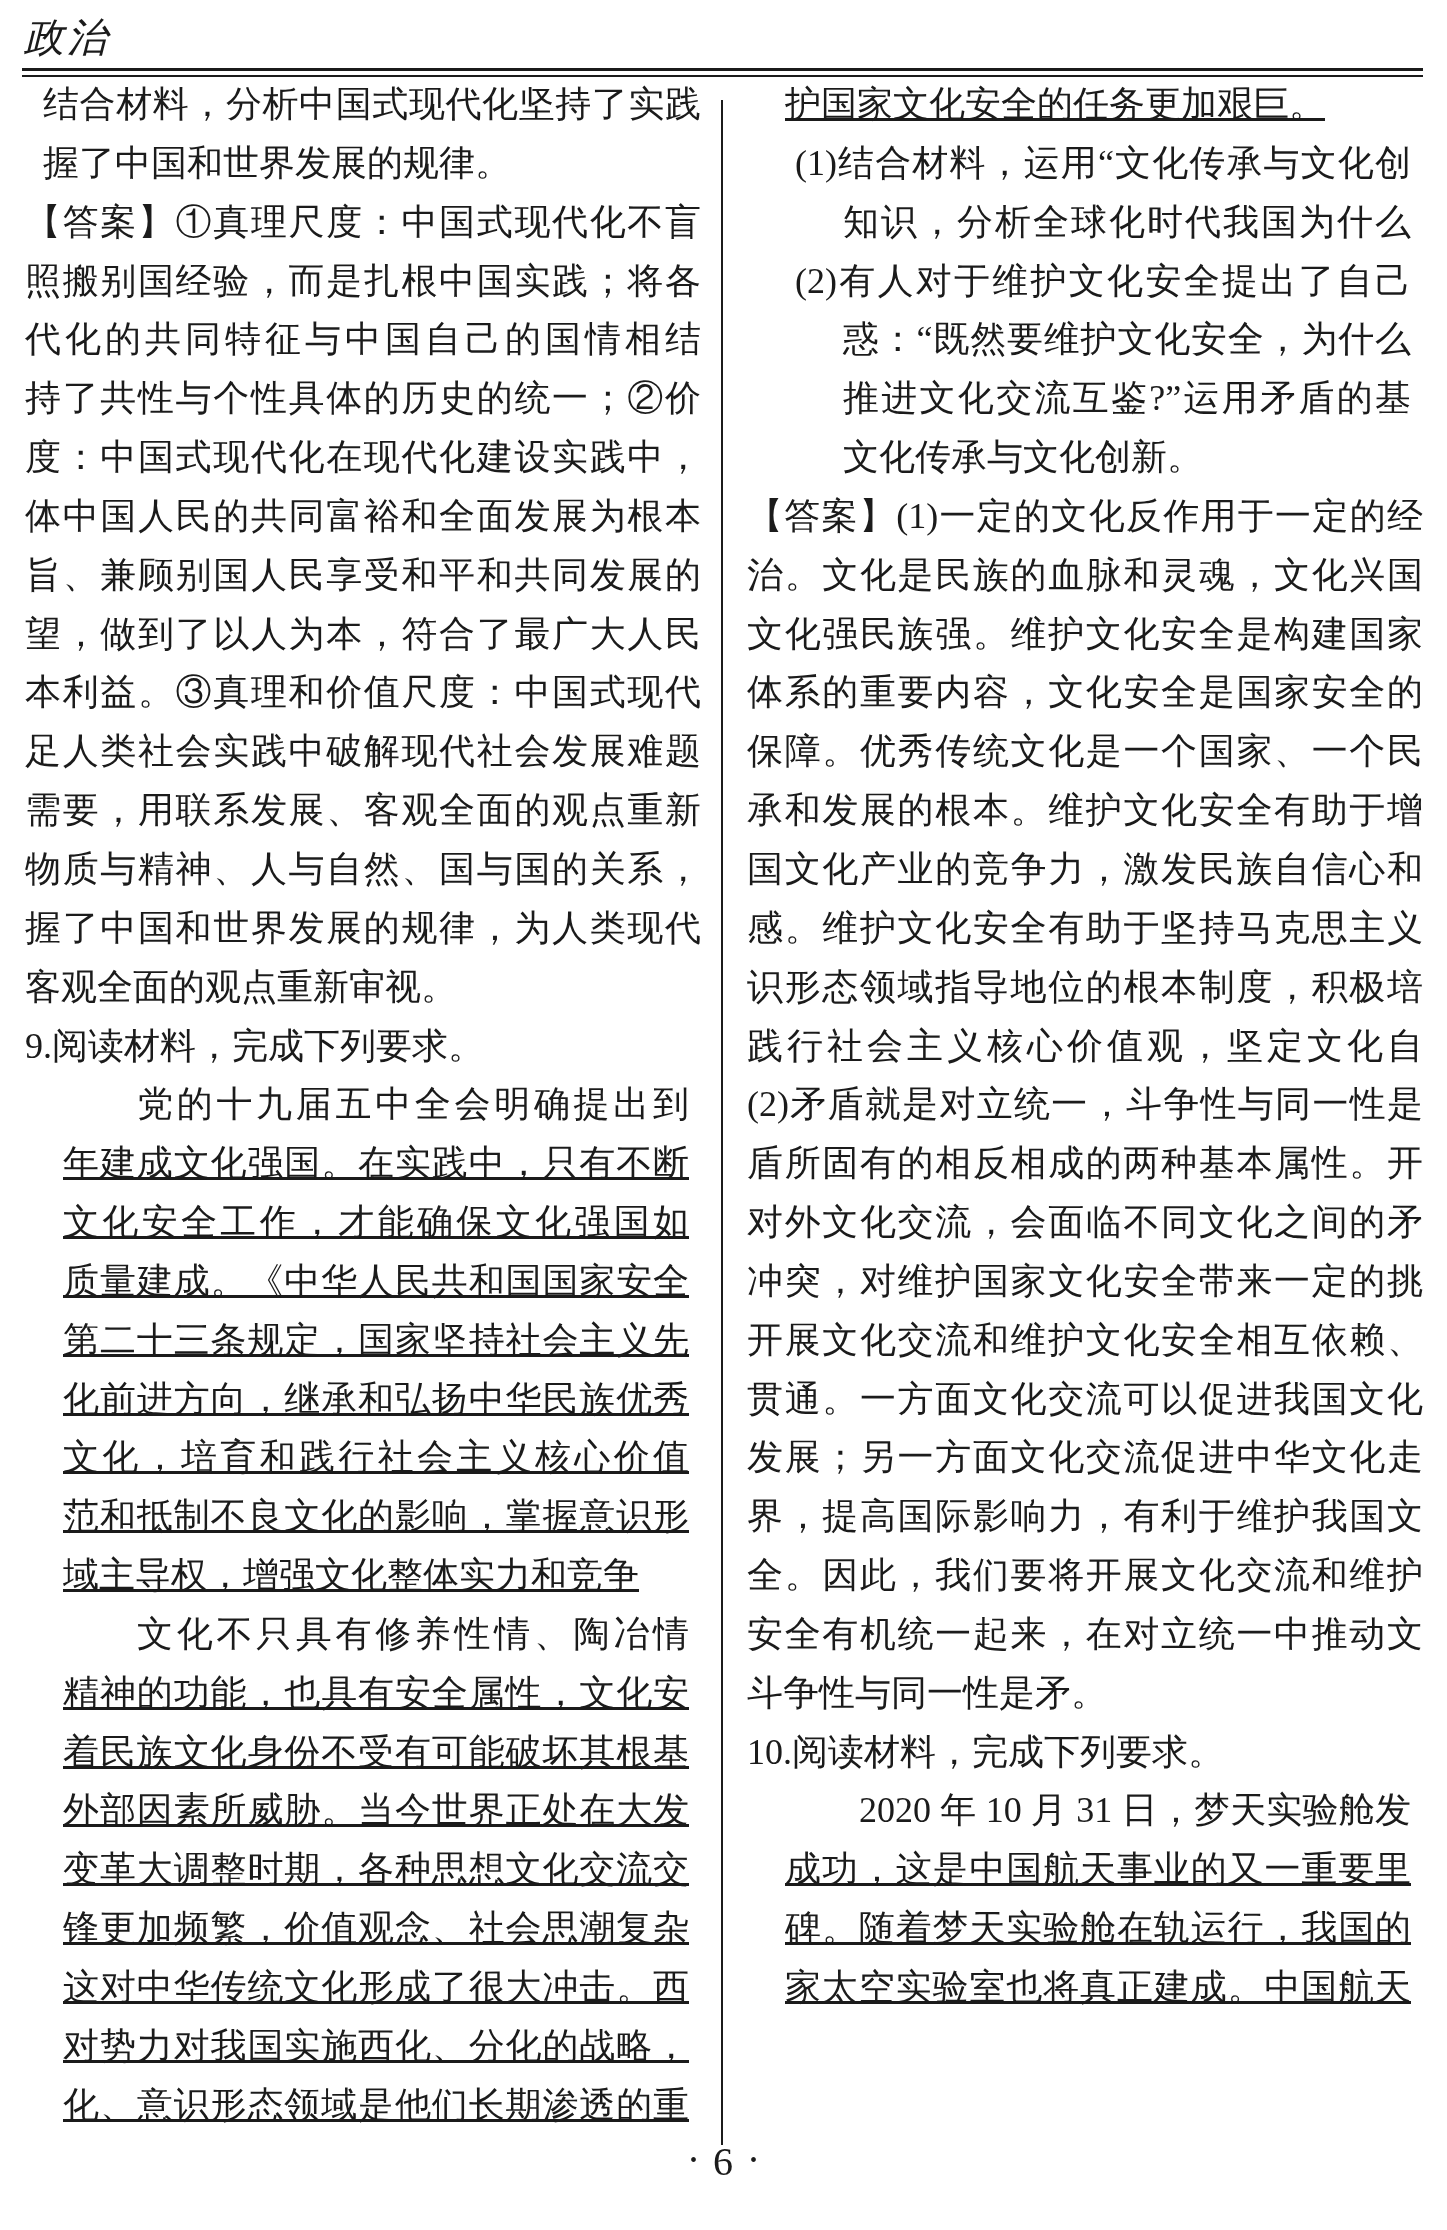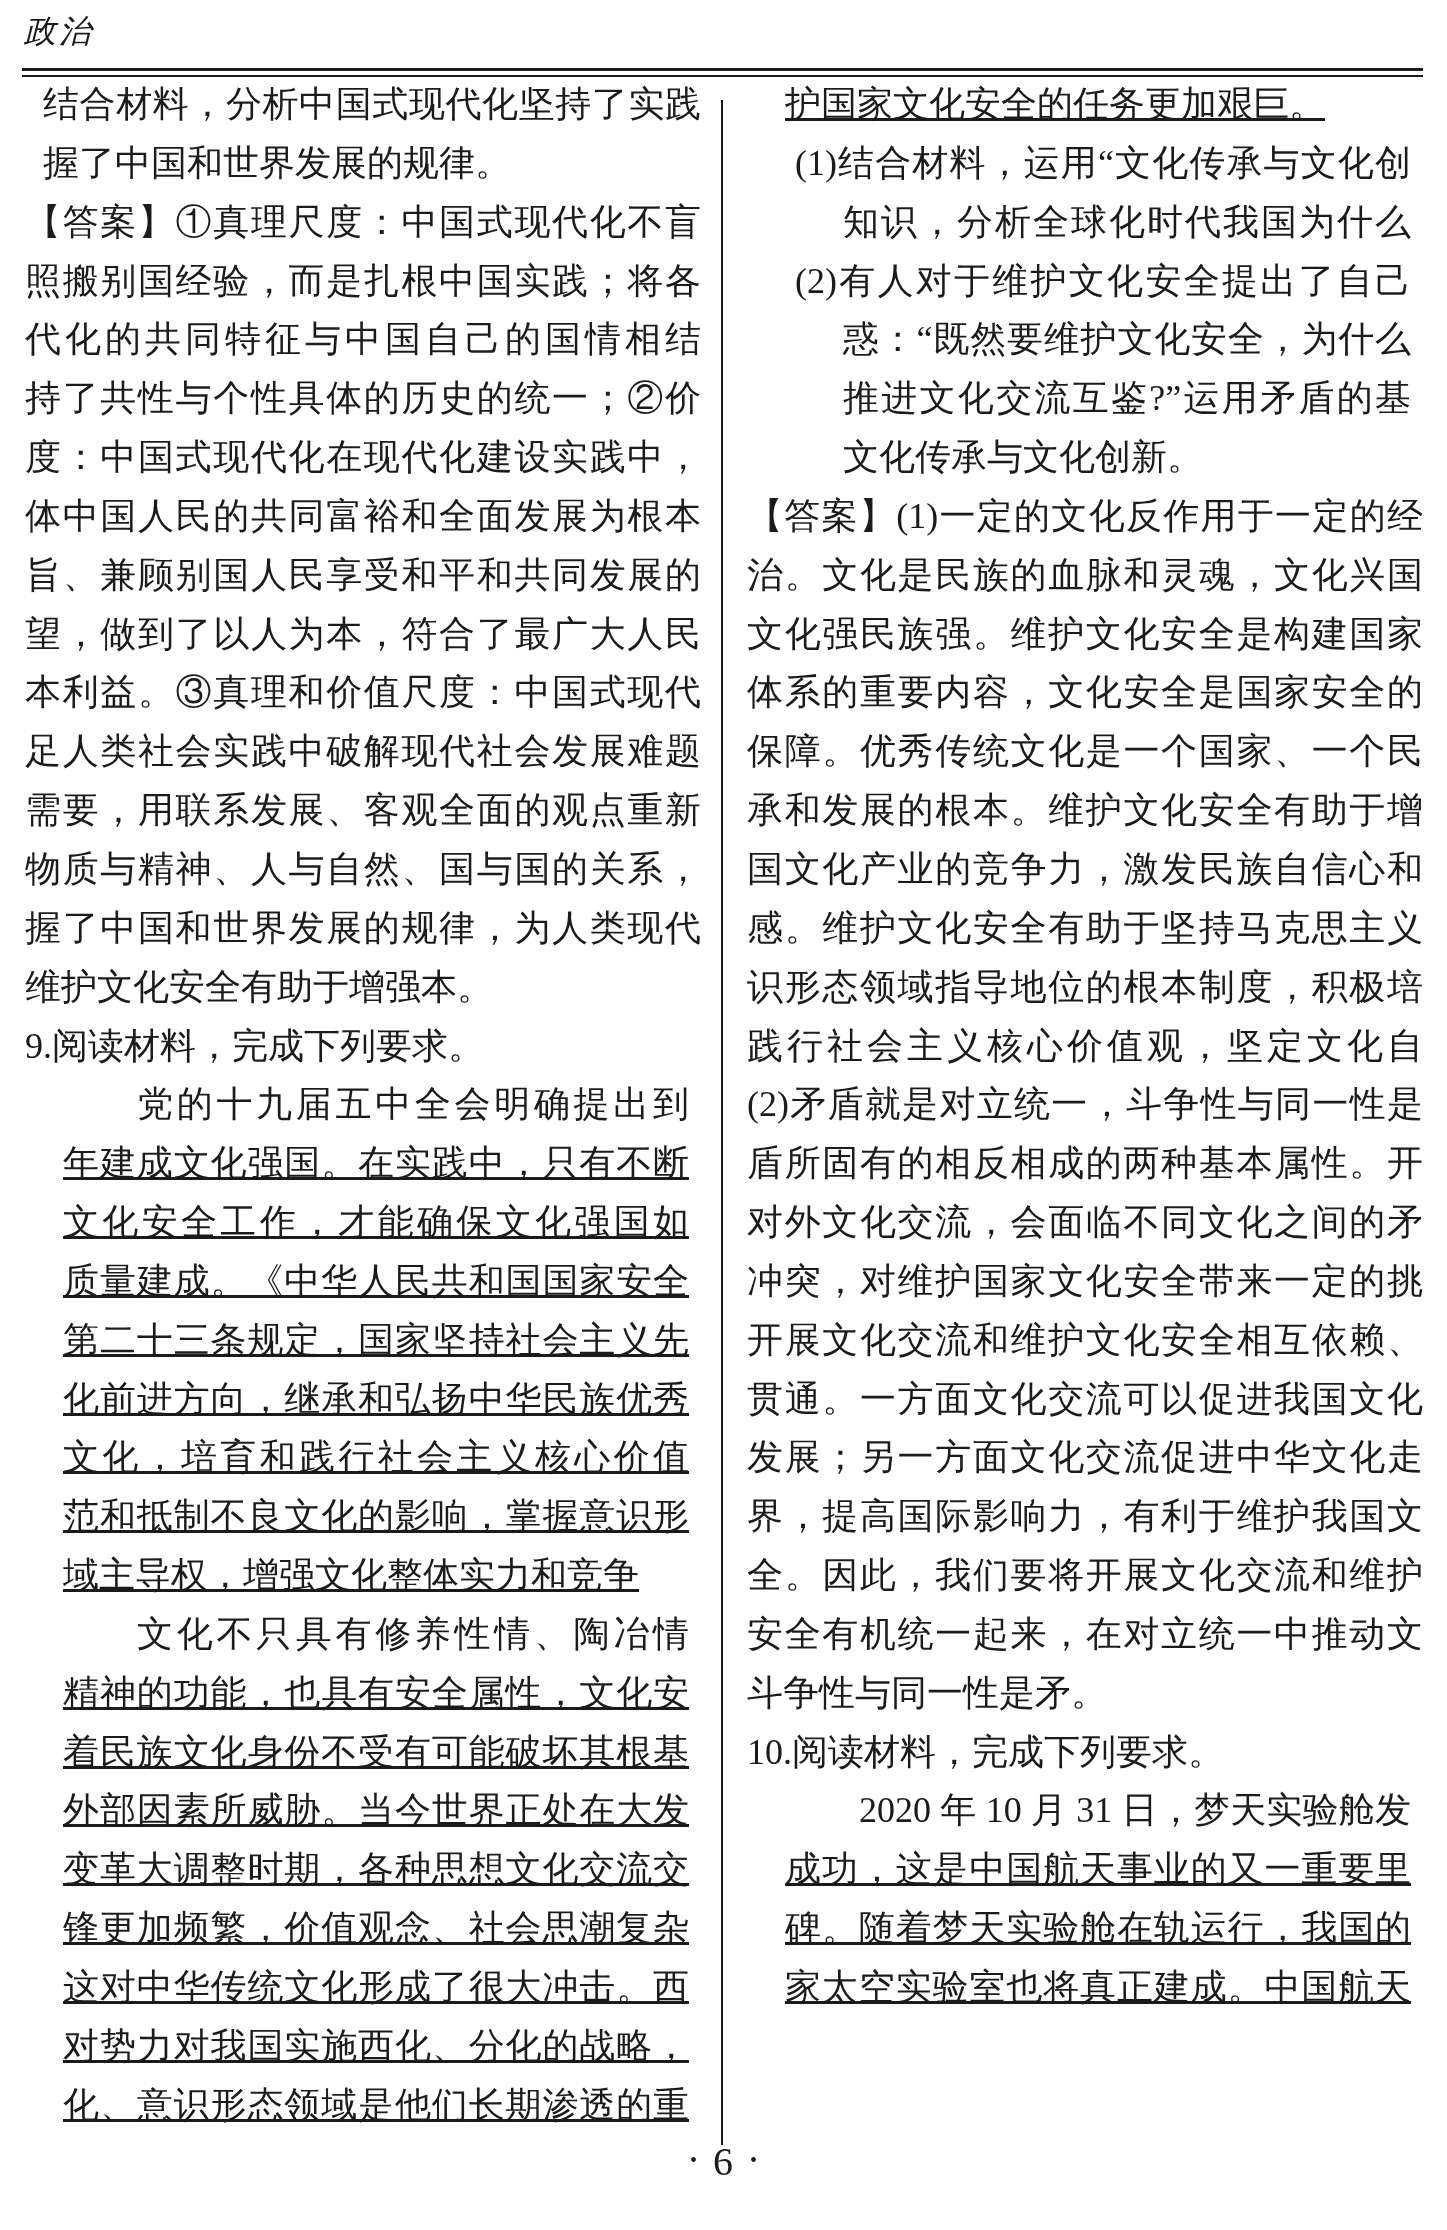--- a/index.html
+++ b/index.html
@@ -9,21 +9,21 @@
     height: 2230px;
     background: #ffffff;
     color: #1b1b1b;
     font-family: "Liberation Serif", "DejaVu Serif", serif;
     overflow: hidden;
   }
   .header-title {
     position: absolute;
     left: 24px;
     top: 10px;
-    font-size: 32px;
+    font-size: 40px;
     font-style: italic;
     letter-spacing: 3px;
     white-space: nowrap;
   }
   .header-rule {
     position: absolute;
     left: 22px;
     top: 68px;
     width: 1401px;
     height: 4px;
@@ -95,21 +95,21 @@
       <div class="line ind-flush j">持了共性与个性具体的历史的统一；②价值尺</div>
       <div class="line ind-flush j">度：中国式现代化在现代化建设实践中，以全</div>
       <div class="line ind-flush j">体中国人民的共同富裕和全面发展为根本宗</div>
       <div class="line ind-flush j">旨、兼顾别国人民享受和平和共同发展的愿</div>
       <div class="line ind-flush j">望，做到了以人为本，符合了最广大人民的根</div>
       <div class="line ind-flush j">本利益。③真理和价值尺度：中国式现代化立</div>
       <div class="line ind-flush j">足人类社会实践中破解现代社会发展难题的</div>
       <div class="line ind-flush j">需要，用联系发展、客观全面的观点重新审视</div>
       <div class="line ind-flush j">物质与精神、人与自然、国与国的关系，正确把</div>
       <div class="line ind-flush j">握了中国和世界发展的规律，为人类现代化实</div>
-      <div class="line ind-flush">维护文化安全有助于增强本。</div>
+      <div class="line ind-flush">客观全面的观点重新审视。</div>
       <div class="line ind-flush">9.阅读材料，完成下列要求。</div>
       <div class="line ind-matfirst j">党的十九届五中全会明确提出到 2035</div>
       <div class="line ind-mat j">年建成文化强国。在实践中，只有不断夯实</div>
       <div class="line ind-mat j">文化安全工作，才能确保文化强国如期、高</div>
       <div class="line ind-mat j">质量建成。《中华人民共和国国家安全法》</div>
       <div class="line ind-mat j">第二十三条规定，国家坚持社会主义先进文</div>
       <div class="line ind-mat j">化前进方向，继承和弘扬中华民族优秀传统</div>
       <div class="line ind-mat j">文化，培育和践行社会主义核心价值观，防</div>
       <div class="line ind-mat j">范和抵制不良文化的影响，掌握意识形态领</div>
       <div class="line ind-mat">域主导权，增强文化整体实力和竞争力。</div>

